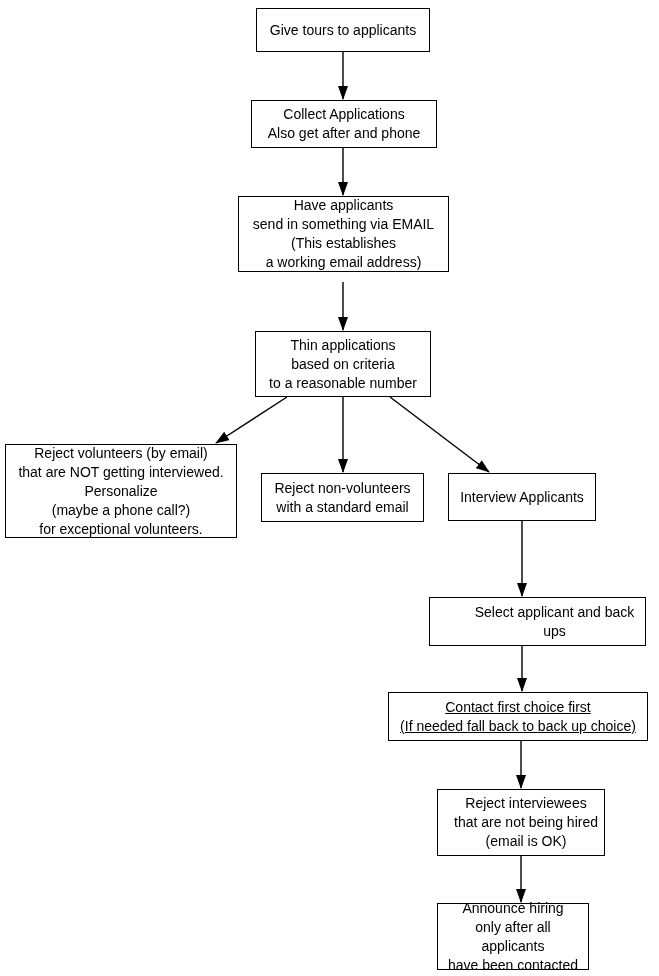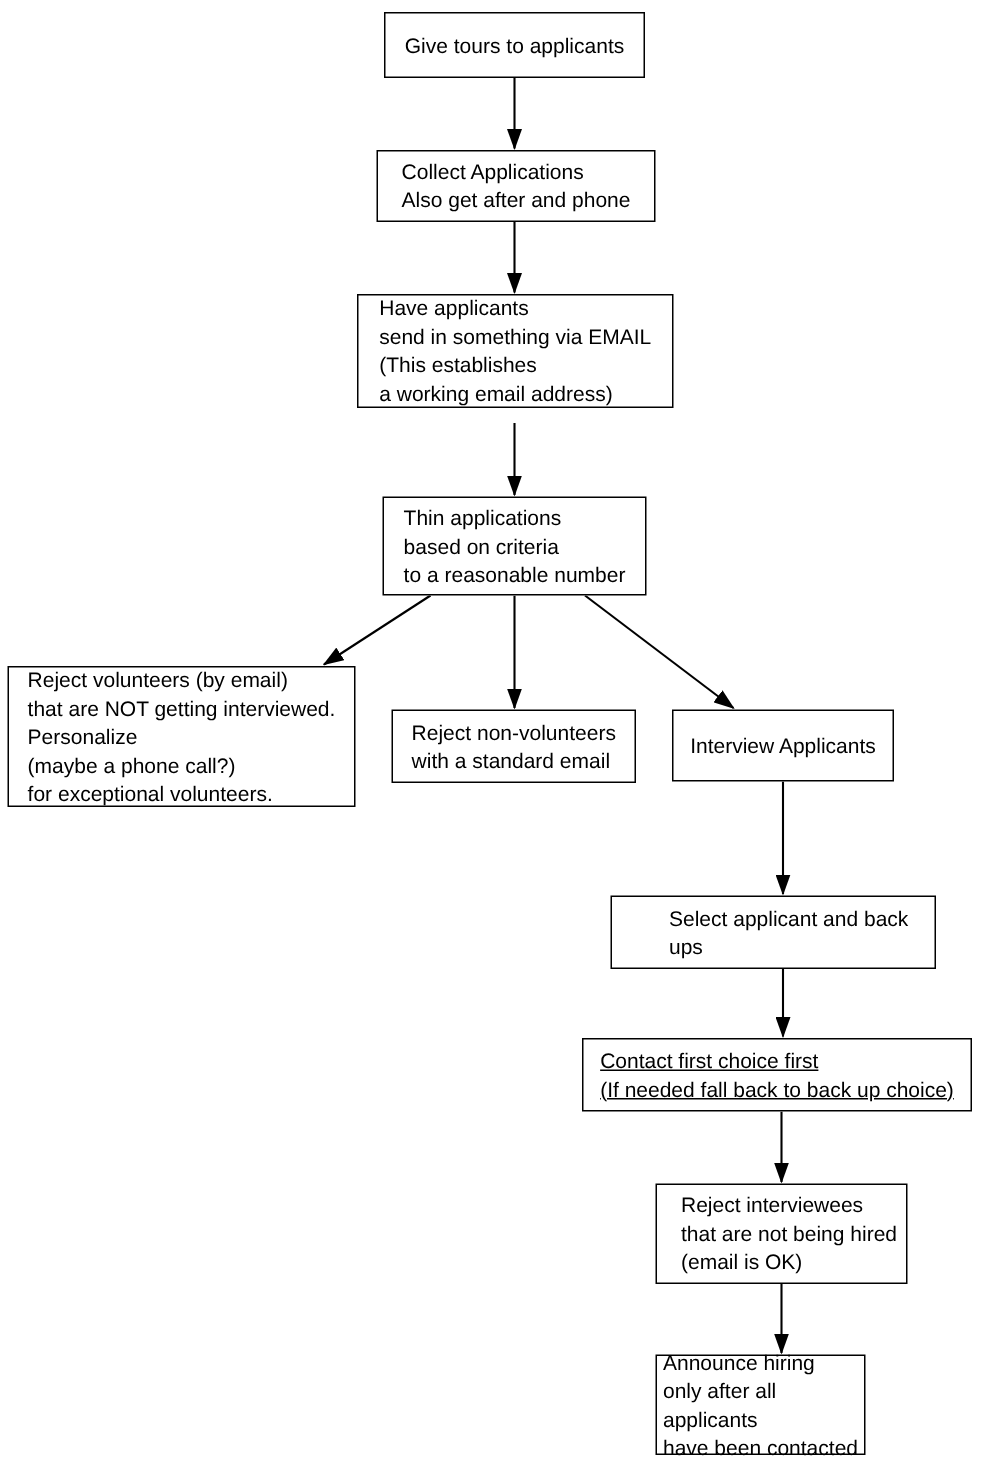--- a/index.html
+++ b/index.html
@@ -28,20 +28,21 @@
     fill: none;
   }
   .node {
     position: absolute;
     box-sizing: border-box;
     background: #ffffff;
     border: 1.5px solid #000000;
     color: #000000;
     font-size: 14px;
     line-height: 19px;
+    text-align: center;
     white-space: pre-line;
     display: flex;
     align-items: center;
     justify-content: center;
     padding: 1px 4px;
   }
 </style>
 </head>
 <body>
 
@@ -83,26 +84,26 @@
 that are NOT getting interviewed.
 Personalize
 (maybe a phone call?)
 for exceptional volunteers.</div>
 
   <div class="node" style="left:261px; top:473px; width:163px; height:49px;">Reject non-volunteers
 with a standard email</div>
 
   <div class="node" style="left:448px; top:473px; width:148px; height:48px;">Interview Applicants</div>
 
-  <div class="node" style="left:407px; top:597px; width:217px; height:49px;padding-left:38px;">Select applicant and back ups</div>
+  <div class="node" style="left:429px; top:597px; width:217px; height:49px;padding-left:38px;">Select applicant and back ups</div>
 
   <div class="node" style="left:388px; top:692px; width:260px; height:49px;text-decoration:underline;">Contact first choice first
 (If needed fall back to back up choice)</div>
 
   <div class="node" style="left:437px; top:789px; width:168px; height:67px;padding-left:14px;">Reject interviewees
 that are not being hired
 (email is OK)</div>
 
-  <div class="node" style="left:437px; top:903px; width:140px; height:67px;">Announce hiring
+  <div class="node" style="left:437px; top:903px; width:152px; height:67px;">Announce hiring
 only after all applicants
 have been contacted</div>
 
 </div>
 
 </body></html>

